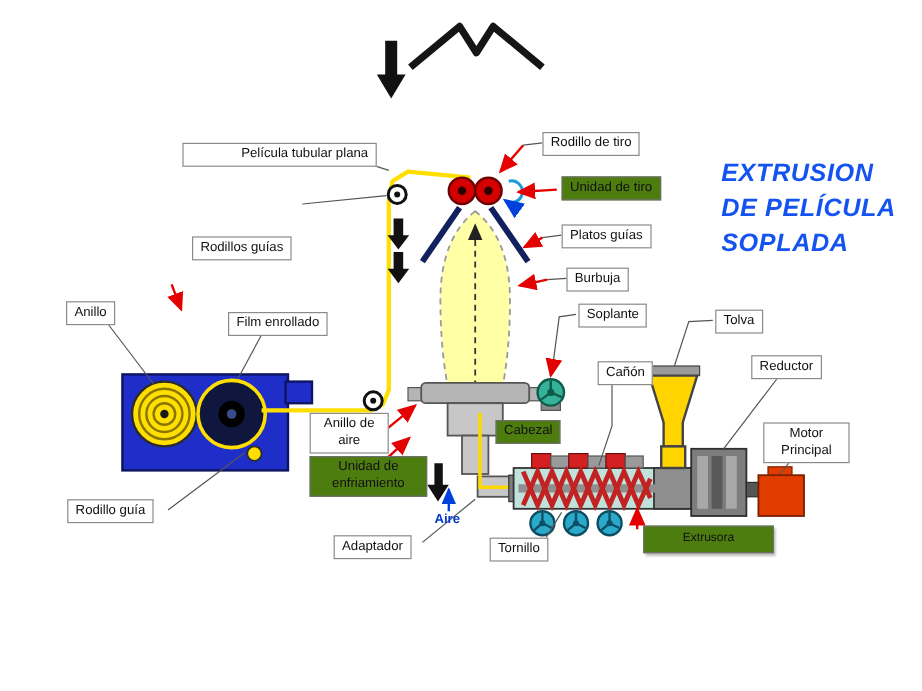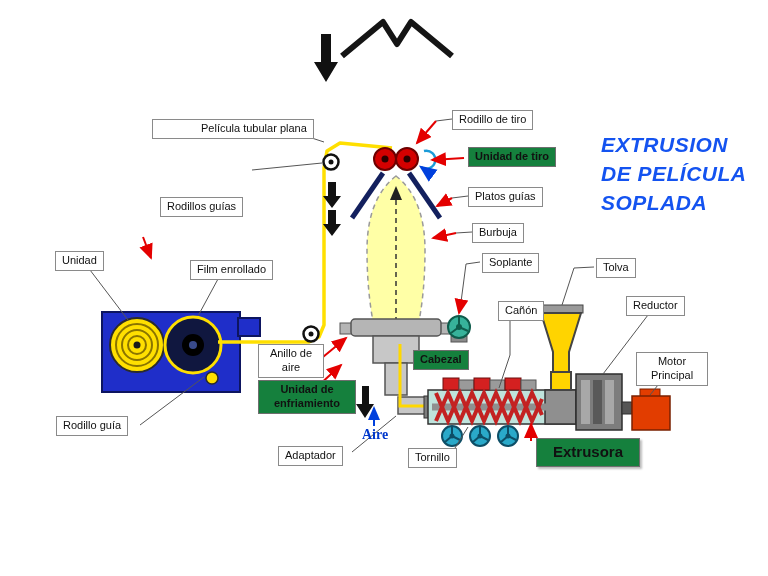--- a/index.html
+++ b/index.html
@@ -7,25 +7,25 @@
     position:relative; width:768px; height:576px; background:#ffffff;
     font-family:"Liberation Sans", sans-serif; overflow:hidden;
   }
   #diagram-svg { position:absolute; left:0; top:0; z-index:1; }
   .lbl {
     position:absolute; z-index:2; font-size:11px; line-height:1.25;
     color:#111; background:#ffffff; border:1px solid #8a8a8a;
     padding:2px 6px; white-space:nowrap; text-align:center;
   }
   .lbl.wrap { white-space:normal; }
-  .lbl.yellow { background:#15803d; font-weight:bold; border-color:#6e6e6e; }
-  .lbl.big { font-size:15px; padding:4px 16px; box-shadow:2px 2px 2px #bdbdbd; }
+  .lbl.yellow { background:#4d7c0f; font-weight:normal; border-color:#6e6e6e; }
+  .lbl.big { font-size:10px; padding:4px 32px; box-shadow:2px 2px 2px #bdbdbd; }
   .plain {
-    position:absolute; z-index:2; font-size:14px; font-weight:bold;
-    color:#0038cc; background:transparent; border:none;font-family:Liberation Serif, serif;
+    position:absolute; z-index:2; font-size:11px; font-weight:bold;
+    color:#0038cc; background:transparent; border:none;
   }
   .title {
     position:absolute; z-index:2; left:601px; top:130px; width:170px;
     color:#1453f0; font-weight:bold; font-style:italic;
     font-size:21px; line-height:29px; letter-spacing:0.5px;
   }
 </style>
 </head>
 <body>
 
@@ -207,21 +207,21 @@
   <div class="lbl" style="left:160px; top:161px;margin-top:36px;">Rodillos guías</div>
   <div class="lbl" style="left:452px; top:110px;">Rodillo de tiro</div>
   <div class="lbl yellow" style="left:468px; top:147px;">Unidad de tiro</div>
   <div class="lbl" style="left:468px; top:187px;">Platos guías</div>
   <div class="lbl" style="left:472px; top:223px;">Burbuja</div>
   <div class="lbl" style="left:482px; top:253px;">Soplante</div>
   <div class="lbl" style="left:596px; top:258px;">Tolva</div>
   <div class="lbl" style="left:498px; top:301px;">Cañón</div>
   <div class="lbl" style="left:626px; top:296px;">Reductor</div>
   <div class="lbl wrap" style="left:636px; top:352px; width:58px;">Motor Principal</div>
-  <div class="lbl" style="left:55px; top:251px;">Unidad</div>
+  <div class="lbl" style="left:55px; top:251px;">Anillo</div>
   <div class="lbl" style="left:190px; top:260px;">Film enrollado</div>
   <div class="lbl wrap" style="left:258px; top:344px; width:52px;">Anillo de aire</div>
   <div class="lbl yellow" style="left:413px; top:350px;">Cabezal</div>
   <div class="lbl yellow wrap" style="left:258px; top:380px; width:84px;">Unidad de enfriamiento</div>
   <div class="lbl" style="left:56px; top:416px;">Rodillo guía</div>
   <div class="lbl" style="left:278px; top:446px;">Adaptador</div>
   <div class="lbl" style="left:408px; top:448px;">Tornillo</div>
   <div class="lbl yellow big" style="left:536px; top:438px;">Extrusora</div>
   <div class="plain" style="left:362px; top:427px;">Aire</div>
 

